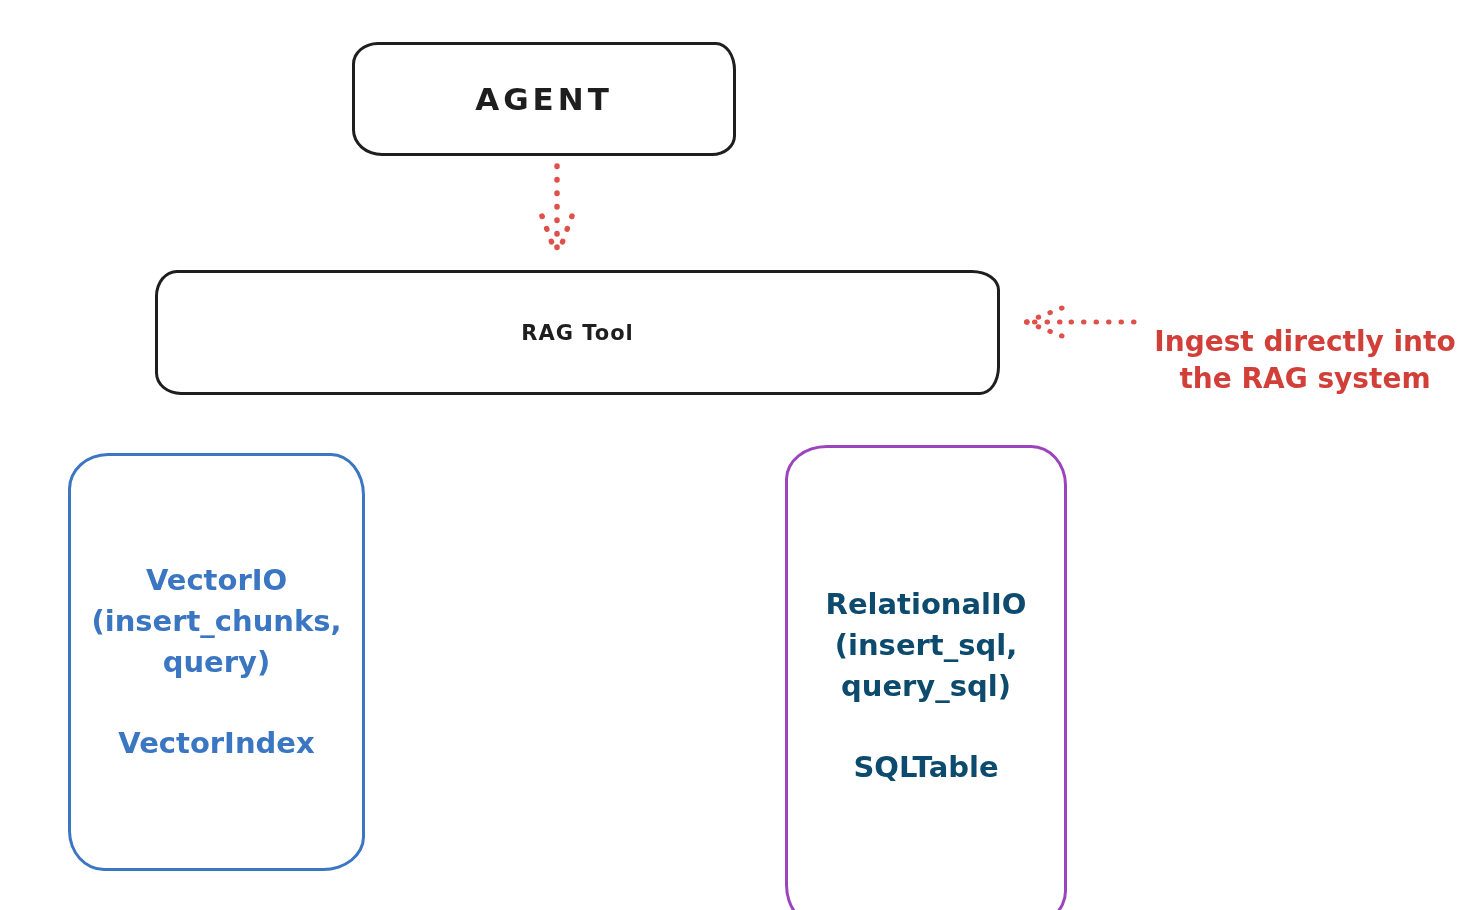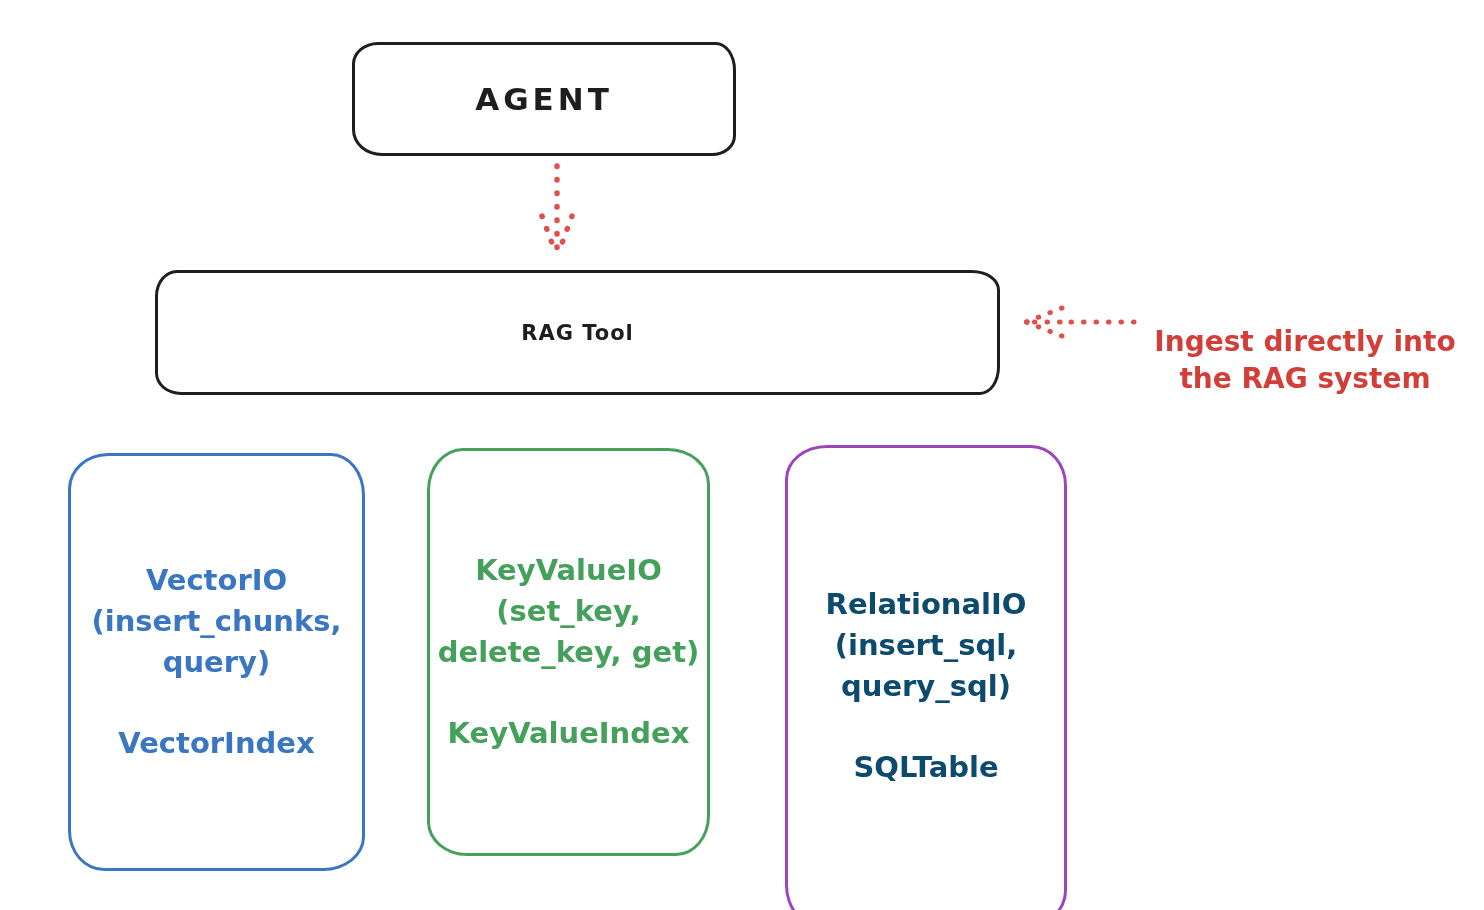--- a/index.html
+++ b/index.html
@@ -116,28 +116,20 @@
 
   <div class="card card-blue">
     <div>
       <div>VectorIO</div>
       <div>(insert_chunks,</div>
       <div>query)</div>
     </div>
     <div class="index-label">VectorIndex</div>
   </div>
 
-  <div class="card card-green">
-    <div>
-      <div>KeyValueIO</div>
-      <div>(set_key,</div>
-      <div>delete_key, get)</div>
-    </div>
-    <div class="index-label">KeyValueIndex</div>
-  </div>
 
   <div class="card card-purple">
     <div>
       <div>RelationalIO</div>
       <div>(insert_sql,</div>
       <div>query_sql)</div>
     </div>
     <div class="index-label">SQLTable</div>
   </div>
 

